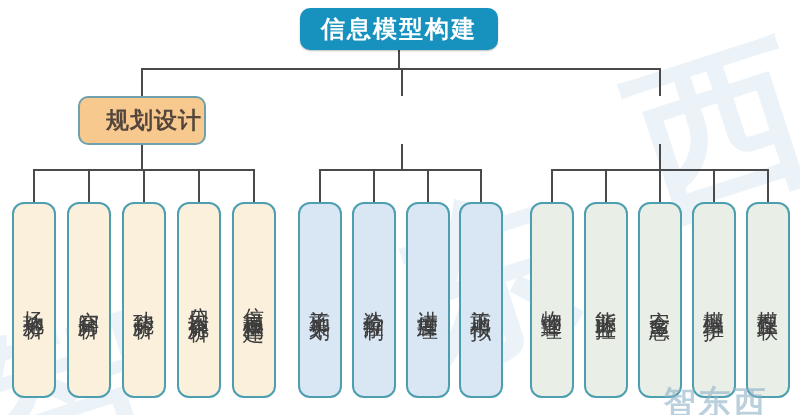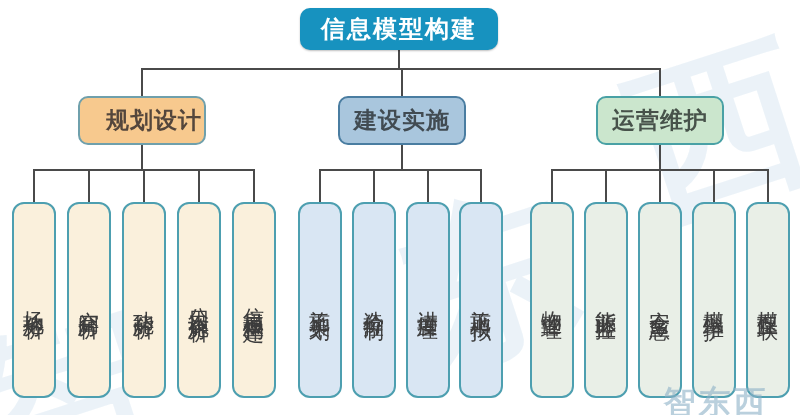--- a/index.html
+++ b/index.html
@@ -81,26 +81,20 @@
   <div class="line v" style="left:713px;top:169px;height:33px;"></div>
   <div class="line v" style="left:767px;top:169px;height:33px;"></div>
 
   <div class="node root">
     <span>信息模型构建</span>
   </div>
 
   <div class="node branch plan">
     <span>规划设计</span>
   </div>
-  <div class="node branch build">
-    <span>建设实施</span>
-  </div>
-  <div class="node branch ops">
-    <span>运营维护</span>
-  </div>
 
   <div class="node leaf g1" style="left:12px;">
     <span>场地分析</span>
   </div>
   <div class="node leaf g1" style="left:67px;">
     <span>空间分析</span>
   </div>
   <div class="node leaf g1" style="left:122px;">
     <span>功能分析</span>
   </div>

